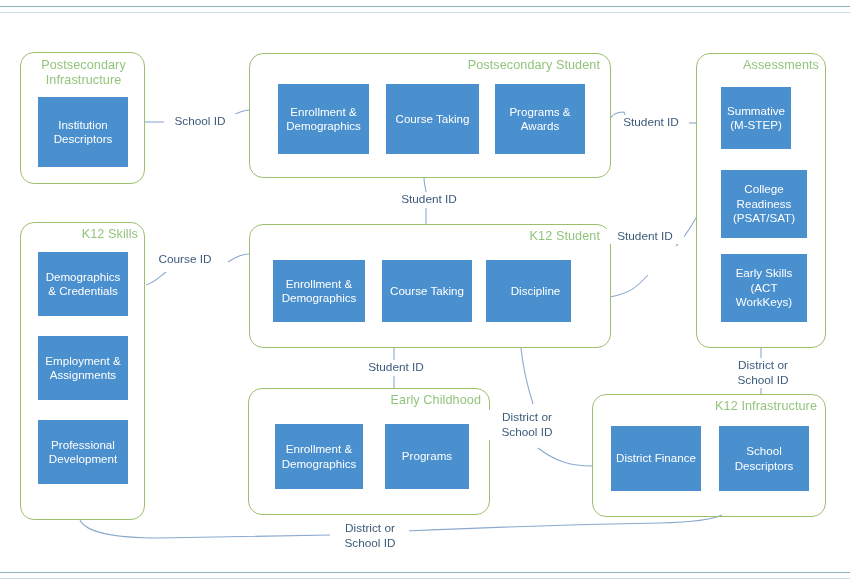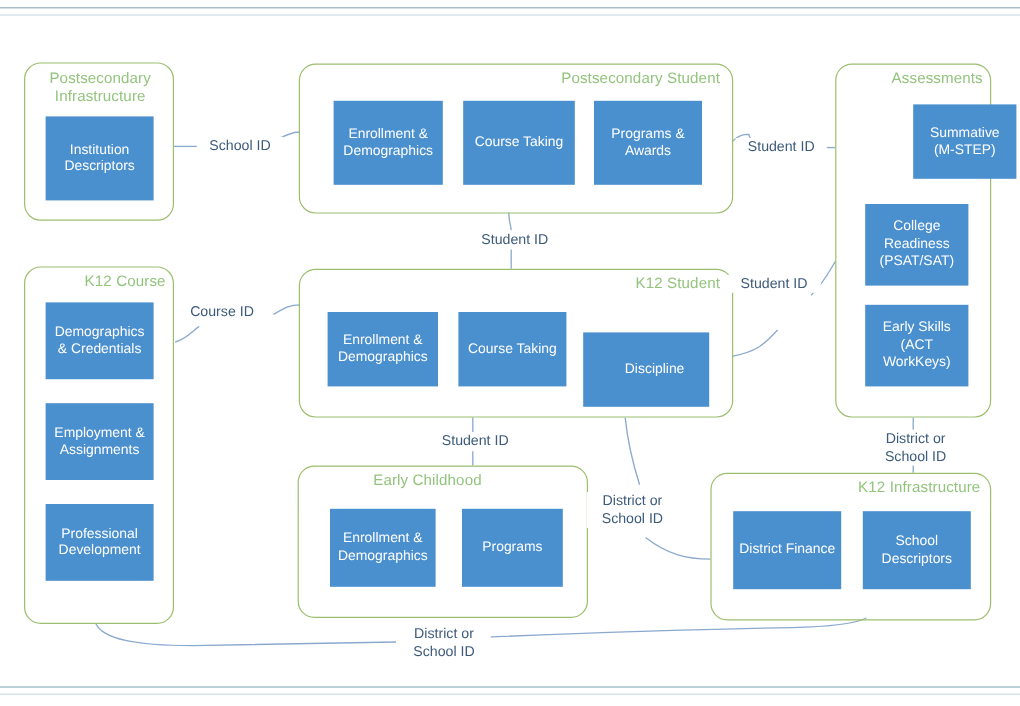--- a/index.html
+++ b/index.html
@@ -141,50 +141,50 @@
     <div class="group-title" style="right:10px; top:4px; width:220px; text-align:right;">Postsecondary Student</div>
     <div class="box" style="left:28px; top:30px; width:91px; height:70px;">Enrollment &amp;
 Demographics</div>
     <div class="box" style="left:136px; top:30px; width:93px; height:70px;">Course Taking</div>
     <div class="box" style="left:245px; top:30px; width:90px; height:70px;">Programs &amp;
 Awards</div>
   </div>
 
   <div class="group" style="left:696px; top:53px; width:130px; height:295px;">
     <div class="group-title" style="right:6px; top:4px; width:110px; text-align:right;">Assessments</div>
-    <div class="box" style="left:24px; top:33px; width:86px; height:62px;margin-left:40px;">Summative
+    <div class="box" style="left:24px; top:33px; width:70px; height:62px;">Summative
 (M-STEP)</div>
     <div class="box" style="left:24px; top:116px; width:86px; height:68px;">College
 Readiness
 (PSAT/SAT)</div>
     <div class="box" style="left:24px; top:200px; width:86px; height:68px;">Early Skills
 (ACT
 WorkKeys)</div>
   </div>
 
   <div class="group" style="left:20px; top:222px; width:125px; height:298px;">
-    <div class="group-title" style="right:6px; top:4px; width:110px; text-align:right;">K12 Course</div>
+    <div class="group-title" style="right:6px; top:4px; width:110px; text-align:right;">K12 Skills</div>
     <div class="box" style="left:17px; top:29px; width:90px; height:64px;">Demographics
 &amp; Credentials</div>
     <div class="box" style="left:17px; top:113px; width:90px; height:64px;">Employment &amp;
 Assignments</div>
     <div class="box" style="left:17px; top:197px; width:90px; height:64px;">Professional
 Development</div>
   </div>
 
   <div class="group" style="left:249px; top:224px; width:362px; height:124px;">
     <div class="group-title" style="right:10px; top:4px; width:220px; text-align:right;">K12 Student</div>
     <div class="box" style="left:23px; top:35px; width:92px; height:62px;">Enrollment &amp;
 Demographics</div>
     <div class="box" style="left:132px; top:35px; width:90px; height:62px;">Course Taking</div>
-    <div class="box" style="left:236px; top:52px; width:105px; height:62px;padding-left:18px;">Discipline</div>
+    <div class="box" style="left:236px; top:35px; width:85px; height:62px;padding-left:18px;">Discipline</div>
   </div>
 
   <div class="group" style="left:248px; top:388px; width:242px; height:127px;">
-    <div class="group-title" style="right:8px; top:4px; width:170px; text-align:left;">Early Childhood</div>
+    <div class="group-title" style="right:8px; top:4px; width:170px; text-align:right;">Early Childhood</div>
     <div class="box" style="left:26px; top:35px; width:88px; height:65px;">Enrollment &amp;
 Demographics</div>
     <div class="box" style="left:136px; top:35px; width:84px; height:65px;">Programs</div>
   </div>
 
   <div class="group" style="left:592px; top:394px; width:234px; height:123px;">
     <div class="group-title" style="right:8px; top:4px; width:170px; text-align:right;">K12 Infrastructure</div>
     <div class="box" style="left:18px; top:31px; width:90px; height:65px;text-align:right;">District Finance</div>
     <div class="box" style="left:126px; top:31px; width:90px; height:65px;">School
 Descriptors</div>

